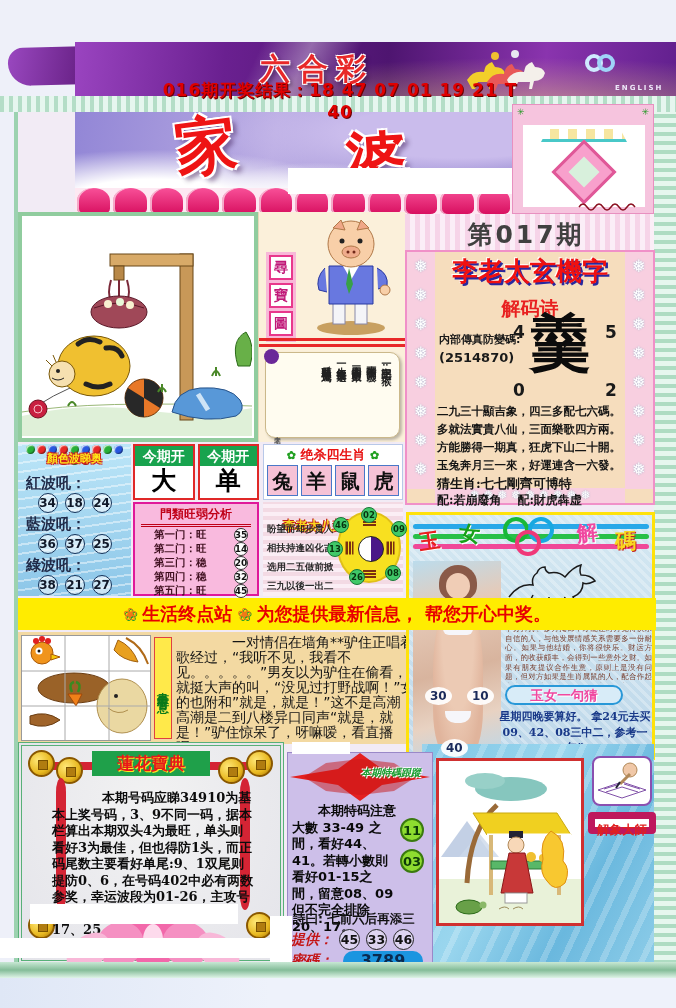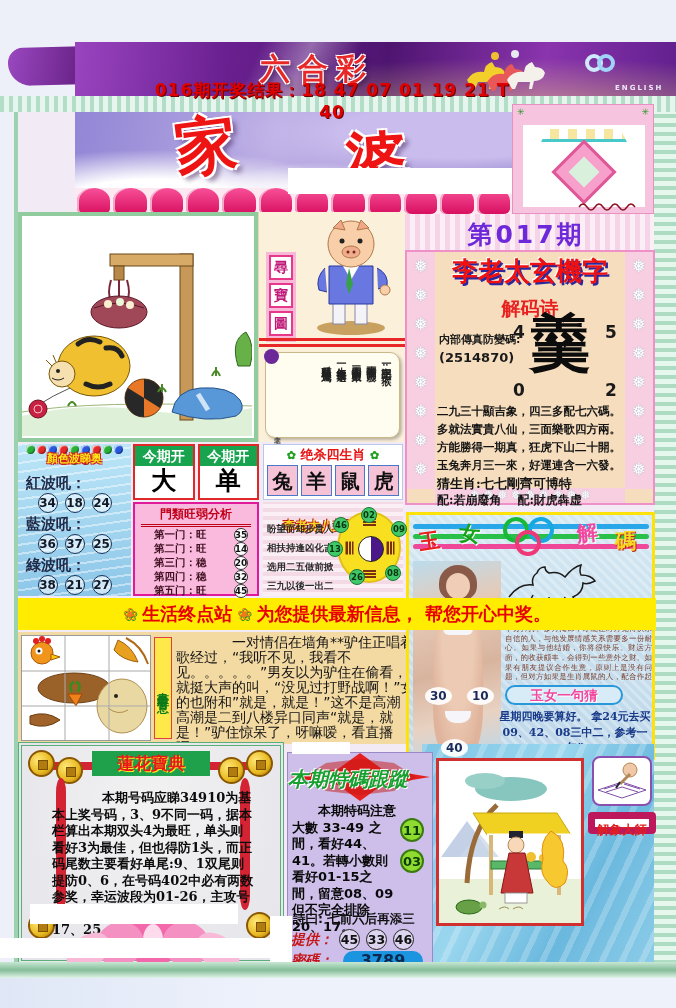--- a/index.html
+++ b/index.html
@@ -16,21 +16,21 @@
   .banner .swoosh { position:absolute; inset:0;
     background:linear-gradient(115deg,transparent 30%,rgba(255,255,255,.35) 38%,transparent 46%),
                radial-gradient(ellipse at 75% 130%, rgba(255,230,120,.5), transparent 55%); }
   .banner-title { position:absolute; left:185px; top:7px; font-size:30px; font-weight:900; color:#e82828; letter-spacing:8px;
     text-shadow:1px 1px 0 #fff,-1px -1px 0 #fff,1px -1px 0 #fff,-1px 1px 0 #fff,3px 3px 4px rgba(0,0,0,.4); }
   .horses { position:absolute; left:388px; top:4px; }
   .logo { position:absolute; left:508px; top:6px; width:40px; height:34px; }
   .logo .ring { position:absolute; width:18px; height:18px; border:4px solid #cfeaff; border-radius:50%; top:6px; }
   .logo .r1 { left:2px; } .logo .r2 { left:14px; border-color:#9fd4f8; }
   .english { position:absolute; left:540px; top:42px; font-size:7px; color:#eee8fa; letter-spacing:2px; font-weight:bold; }
-  .results { left:140px; top:79px; width:384px; text-align:center; font-size:17px; font-weight:900; color:#e00000;
+  .results { left:148px; top:79px; width:384px; text-align:center; font-size:17px; font-weight:900; color:#e00000;
     text-shadow:1px 1px 0 #6a0000; z-index:30; letter-spacing:1px; }
 
   
   .gstrip-top { left:0; top:96px; width:676px; height:16px;
     background:repeating-linear-gradient(90deg,#aedcc2 0 4px,#e6f7ee 4px 9px), #d6f0e0; opacity:.9; }
   .gstrip-right { left:654px; top:112px; width:22px; height:852px;
     background:repeating-linear-gradient(0deg,#aedcc2 0 4px,#e6f7ee 4px 9px), #d6f0e0; }
   .gline-left { left:14px; top:112px; width:4px; height:852px; background:#9cd2b0; }
   .gstrip-bottom { left:0; top:962px; width:676px; height:16px;
     background:linear-gradient(#c8e8d4,#84bc98 50%,#e0f4e8); }
@@ -56,21 +56,21 @@
   .awning { position:absolute; left:18px; top:4px; width:86px; height:13px;
     background:repeating-linear-gradient(90deg,#fff 0 9px,#f6e6a0 9px 18px);
     border-bottom:3px solid #48c8c8; clip-path:polygon(8% 0,92% 0,100% 100%,0 100%); }
   .diamond { position:absolute; left:38px; top:24px; width:46px; height:46px; background:#f8a0cc; border:3px solid #e05898; transform:rotate(45deg); }
   .diamond-core { position:absolute; inset:9px; background:#d8f0dc; }
   .spark { position:absolute; font-size:9px; color:#2a9a2a; }
   .pb-script { position:absolute; right:6px; bottom:2px; }
   .smudge { background:#fff; z-index:45; }
 
   
-  .issue { left:420px; top:218px; width:212px; text-align:center; font-size:25px; font-weight:900; color:#6d28d9; letter-spacing:3px; z-index:2; }
+  .issue { left:420px; top:218px; width:212px; text-align:center; font-size:25px; font-weight:900; color:#404040; letter-spacing:3px; z-index:2; }
   .mystic { left:405px; top:250px; width:250px; height:255px; background:#f6ddbd; border:2px solid #f090c8; z-index:2; }
   .snowcol { position:absolute; top:0; bottom:14px; width:28px; background:#f8cfe0; overflow:hidden;
     color:#fff; text-shadow:0 0 2px #9ab0c8; font-size:17px; line-height:29px; text-align:center; word-break:break-all; }
   .snowcol::before { content:"❅❅❅❅❅❅❅❅❅"; }
   .snowL { left:0; } .snowR { right:0; }
   .snowrow { position:absolute; left:28px; bottom:0; width:190px; height:15px; background:#f8cfe0; overflow:hidden;
     color:#fff; text-shadow:0 0 2px #9ab0c8; font-size:12px; line-height:14px; text-align:center; }
   .snowrow::before { content:"❅ ❅ ❅ ❅ ❅ ❅ ❅ ❅ ❅"; }
   .m-title { position:absolute; left:28px; top:2px; width:190px; text-align:center; font-size:26px; font-weight:900; color:#f01010;
     text-shadow:2px 2px 0 #2828a0,-1px -1px 0 #fff; font-family:"DejaVu Serif",serif; }
@@ -201,21 +201,21 @@
   .coin::after { content:""; position:absolute; left:8px; top:8px; width:8px; height:8px; background:#b07c10; border:1px solid #7a5200; }
   .lp-ribbon-v { position:absolute; width:10px; height:132px; background:#d42434; border-radius:5px / 14px; }
   .lp-text { position:absolute; left:30px; top:44px; width:202px; font-size:13px; font-weight:900; color:#0c0c0c;
     line-height:16.5px; text-indent:50px; font-family:"DejaVu Serif",serif; }
   .lp-smudge1 { position:absolute; left:8px; top:158px; width:208px; height:20px; background:#fff; z-index:4; }
   .lotus-svg { position:absolute; left:36px; top:152px; z-index:2; }
 
   
   .specialpanel { left:287px; top:752px; width:146px; height:212px; background:#cdbfe9; border:1px solid #9a88c8; }
   .sp-star { position:absolute; left:2px; top:0; }
-  .sp-title { position:absolute; left:0; top:13px; width:144px; text-align:left; font-size:20px; font-weight:900; font-style:italic;
+  .sp-title { position:absolute; left:0; top:13px; width:133px; text-align:right; font-size:10px; font-weight:900; font-style:italic;
     color:#18a030; text-shadow:1px 1px 0 #fff,-1px -1px 0 #fff; z-index:2; font-family:"DejaVu Serif",serif; }
   .sp-bodywrap { position:absolute; left:4px; top:50px; width:138px; display:flex; }
   .sp-body { width:104px; font-size:13px; font-weight:900; line-height:16.5px; color:#0a0a0a; text-indent:26px; }
   .sp-side { width:32px; display:flex; flex-direction:column; align-items:center; gap:7px; padding-top:2px; }
   .sp-send { writing-mode:vertical-rl; font-size:17px; font-weight:900; color:#e81414; letter-spacing:3px; font-family:"DejaVu Serif",serif; }
   .sp-circ { width:24px; height:24px; border-radius:50%; background:#8edc30; border:2px solid #3a7a10; font-size:13px; font-weight:bold;
     color:#0c3a08; display:flex; align-items:center; justify-content:center; }
   .sp-poem { position:absolute; left:5px; top:158px; width:138px; font-size:12.5px; font-weight:900; color:#101010; }
   .sp-prov { position:absolute; left:3px; top:176px; display:flex; align-items:center; gap:6px; }
   .sp-lab { font-size:14px; font-weight:900; color:#c41414; font-style:italic; font-family:"DejaVu Serif",serif; }

